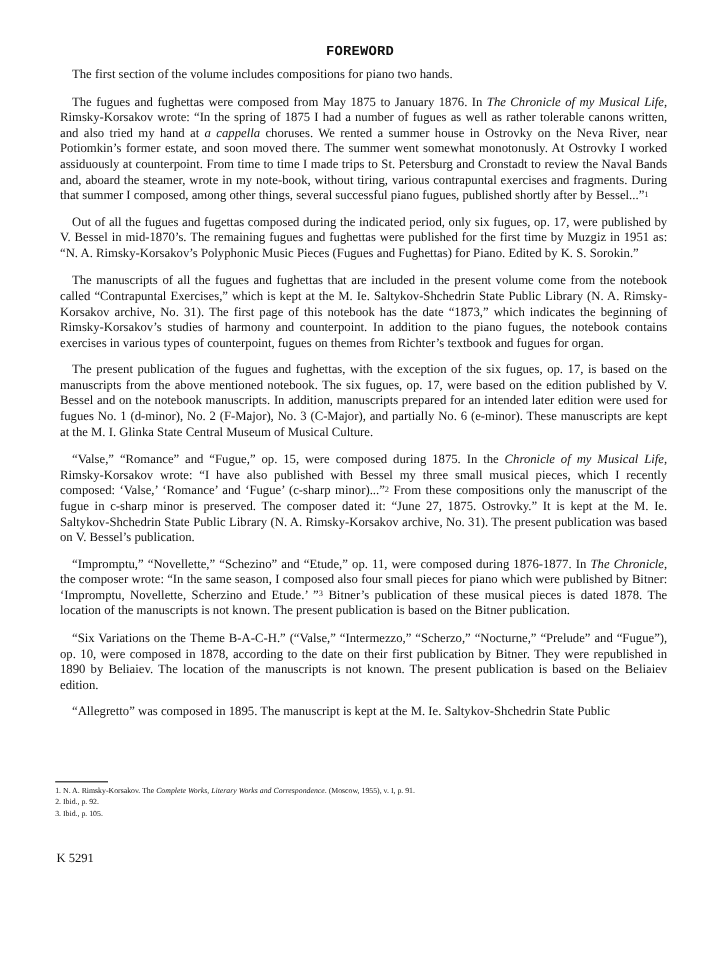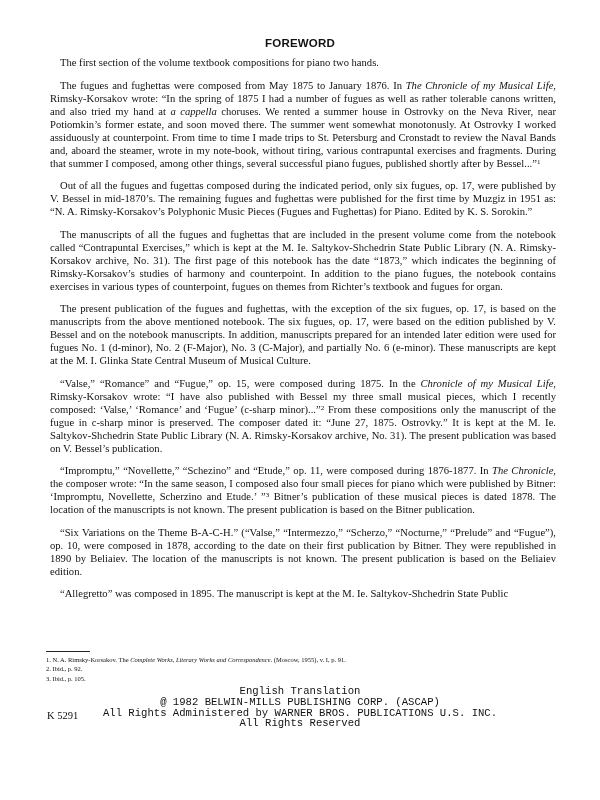--- a/index.html
+++ b/index.html
@@ -1,55 +1,49 @@
 <!DOCTYPE html>
 <html><head>
 <meta charset="utf-8">
 <style>
   html, body { margin:0; padding:0; background:#ffffff; }
   body { width:600px; height:800px; position:relative; overflow:hidden; color:#111; }
   .page { position:absolute; left:0; top:0; width:600px; height:800px; }
   .title { position:absolute; top:37px; left:0; width:600px; text-align:center;
-    font-family:Liberation Sans, sans-serif; font-weight:bold; font-size:11.5px; letter-spacing:0.2px; }
+    font-family:Liberation Mono, monospace; font-weight:bold; font-size:11.5px; letter-spacing:0.2px; }
   .body { position:absolute; left:50px; top:56px; width:506px;
     font-family:"Liberation Serif", serif; font-size:10.6px; line-height:13px; text-align:justify; }
   .body p { margin:0 0 9.5px 0; text-indent:10px; }
   sup { font-size:7px; vertical-align:top; position:relative; top:-1px; }
   .rule { position:absolute; left:46px; top:651px; width:44px; border-top:1px solid #222; }
   .footnotes { position:absolute; left:46px; top:655px; font-family:"Liberation Serif", serif;
     font-size:6.5px; line-height:9.3px; }
   .footnotes div { white-space:nowrap; }
   .kcode { position:absolute; left:47px; top:710px; font-family:"Liberation Serif", serif; font-size:10.5px; }
   .copyright { position:absolute; left:0; top:686px; width:600px; text-align:center;
     font-family:"Liberation Mono", monospace; font-size:10.6px; line-height:10.8px; }
   .copyright div { white-space:nowrap; }
   i { font-style:italic; }
 </style>
 </head>
 <body>
 
 <div class="page">
   <div class="title">FOREWORD</div>
   <div class="body" id="body">
-      <p><span>The first section of the volume textbook compositions for piano two hands.</span></p>
+      <p><span>The first section of the volume includes compositions for piano two hands.</span></p>
       <p><span>The fugues and fughettas were composed from May 1875 to January 1876. In </span><i>The Chronicle of my Musical Life</i><span>, Rimsky-Korsakov wrote: “In the spring of 1875 I had a number of fugues as well as rather tolerable canons written, and also tried my hand at </span><i>a cappella</i><span> choruses. We rented a summer house in Ostrovky on the Neva River, near Potiomkin’s former estate, and soon moved there. The summer went somewhat monotonusly. At Ostrovky I worked assiduously at counterpoint. From time to time I made trips to St. Petersburg and Cronstadt to review the Naval Bands and, aboard the steamer, wrote in my note-book, without tiring, various contrapuntal exercises and fragments. During that summer I composed, among other things, several successful piano fugues, published shortly after by Bessel...”</span><sup>1</sup></p>
       <p><span>Out of all the fugues and fugettas composed during the indicated period, only six fugues, op. 17, were published by V. Bessel in mid-1870’s. The remaining fugues and fughettas were published for the first time by Muzgiz in 1951 as: “N. A. Rimsky-Korsakov’s Polyphonic Music Pieces (Fugues and Fughettas) for Piano. Edited by K. S. Sorokin.”</span></p>
       <p><span>The manuscripts of all the fugues and fughettas that are included in the present volume come from the notebook called “Contrapuntal Exercises,” which is kept at the M. Ie. Saltykov-Shchedrin State Public Library (N. A. Rimsky-Korsakov archive, No. 31). The first page of this notebook has the date “1873,” which indicates the beginning of Rimsky-Korsakov’s studies of harmony and counterpoint. In addition to the piano fugues, the notebook contains exercises in various types of counterpoint, fugues on themes from Richter’s textbook and fugues for organ.</span></p>
       <p><span>The present publication of the fugues and fughettas, with the exception of the six fugues, op. 17, is based on the manuscripts from the above mentioned notebook. The six fugues, op. 17, were based on the edition published by V. Bessel and on the notebook manuscripts. In addition, manuscripts prepared for an intended later edition were used for fugues No. 1 (d-minor), No. 2 (F-Major), No. 3 (C-Major), and partially No. 6 (e-minor). These manuscripts are kept at the M. I. Glinka State Central Museum of Musical Culture.</span></p>
       <p><span>“Valse,” “Romance” and “Fugue,” op. 15, were composed during 1875. In the </span><i>Chronicle of my Musical Life</i><span>, Rimsky-Korsakov wrote: “I have also published with Bessel my three small musical pieces, which I recently composed: ‘Valse,’ ‘Romance’ and ‘Fugue’ (c-sharp minor)...”</span><sup>2</sup><span> From these compositions only the manuscript of the fugue in c-sharp minor is preserved. The composer dated it: “June 27, 1875. Ostrovky.” It is kept at the M. Ie. Saltykov-Shchedrin State Public Library (N. A. Rimsky-Korsakov archive, No. 31). The present publication was based on V. Bessel’s publication.</span></p>
       <p><span>“Impromptu,” “Novellette,” “Schezino” and “Etude,” op. 11, were composed during 1876-1877. In </span><i>The Chronicle</i><span>, the composer wrote: “In the same season, I composed also four small pieces for piano which were published by Bitner: ‘Impromptu, Novellette, Scherzino and Etude.’ ”</span><sup>3</sup><span> Bitner’s publication of these musical pieces is dated 1878. The location of the manuscripts is not known. The present publication is based on the Bitner publication.</span></p>
       <p><span>“Six Variations on the Theme B-A-C-H.” (“Valse,” “Intermezzo,” “Scherzo,” “Nocturne,” “Prelude” and “Fugue”), op. 10, were composed in 1878, according to the date on their first publication by Bitner. They were republished in 1890 by Beliaiev. The location of the manuscripts is not known. The present publication is based on the Beliaiev edition.</span></p>
       <p><span>“Allegretto” was composed in 1895. The manuscript is kept at the M. Ie. Saltykov-Shchedrin State Public</span></p>
     </div>
   <div class="rule"></div>
   <div class="footnotes" id="footnotes">
       <div><span>1. N. A. Rimsky-Korsakov. The </span><i>Complete Works, Literary Works and Correspondence</i><span>. (Moscow, 1955), v. I, p. 91.</span></div>
       <div><span>2. Ibid., p. 92.</span></div>
       <div><span>3. Ibid., p. 105.</span></div>
     </div>
   <div class="kcode">K 5291</div>
-  <div class="copyright">
-    <div>English Translation</div>
-    <div>@ 1982 BELWIN-MILLS PUBLISHING CORP. (ASCAP)</div>
-    <div>All Rights Administered by WARNER BROS. PUBLICATIONS U.S. INC.</div>
-    <div>All Rights Reserved</div>
-  </div>
 </div>
 
 </body></html>

